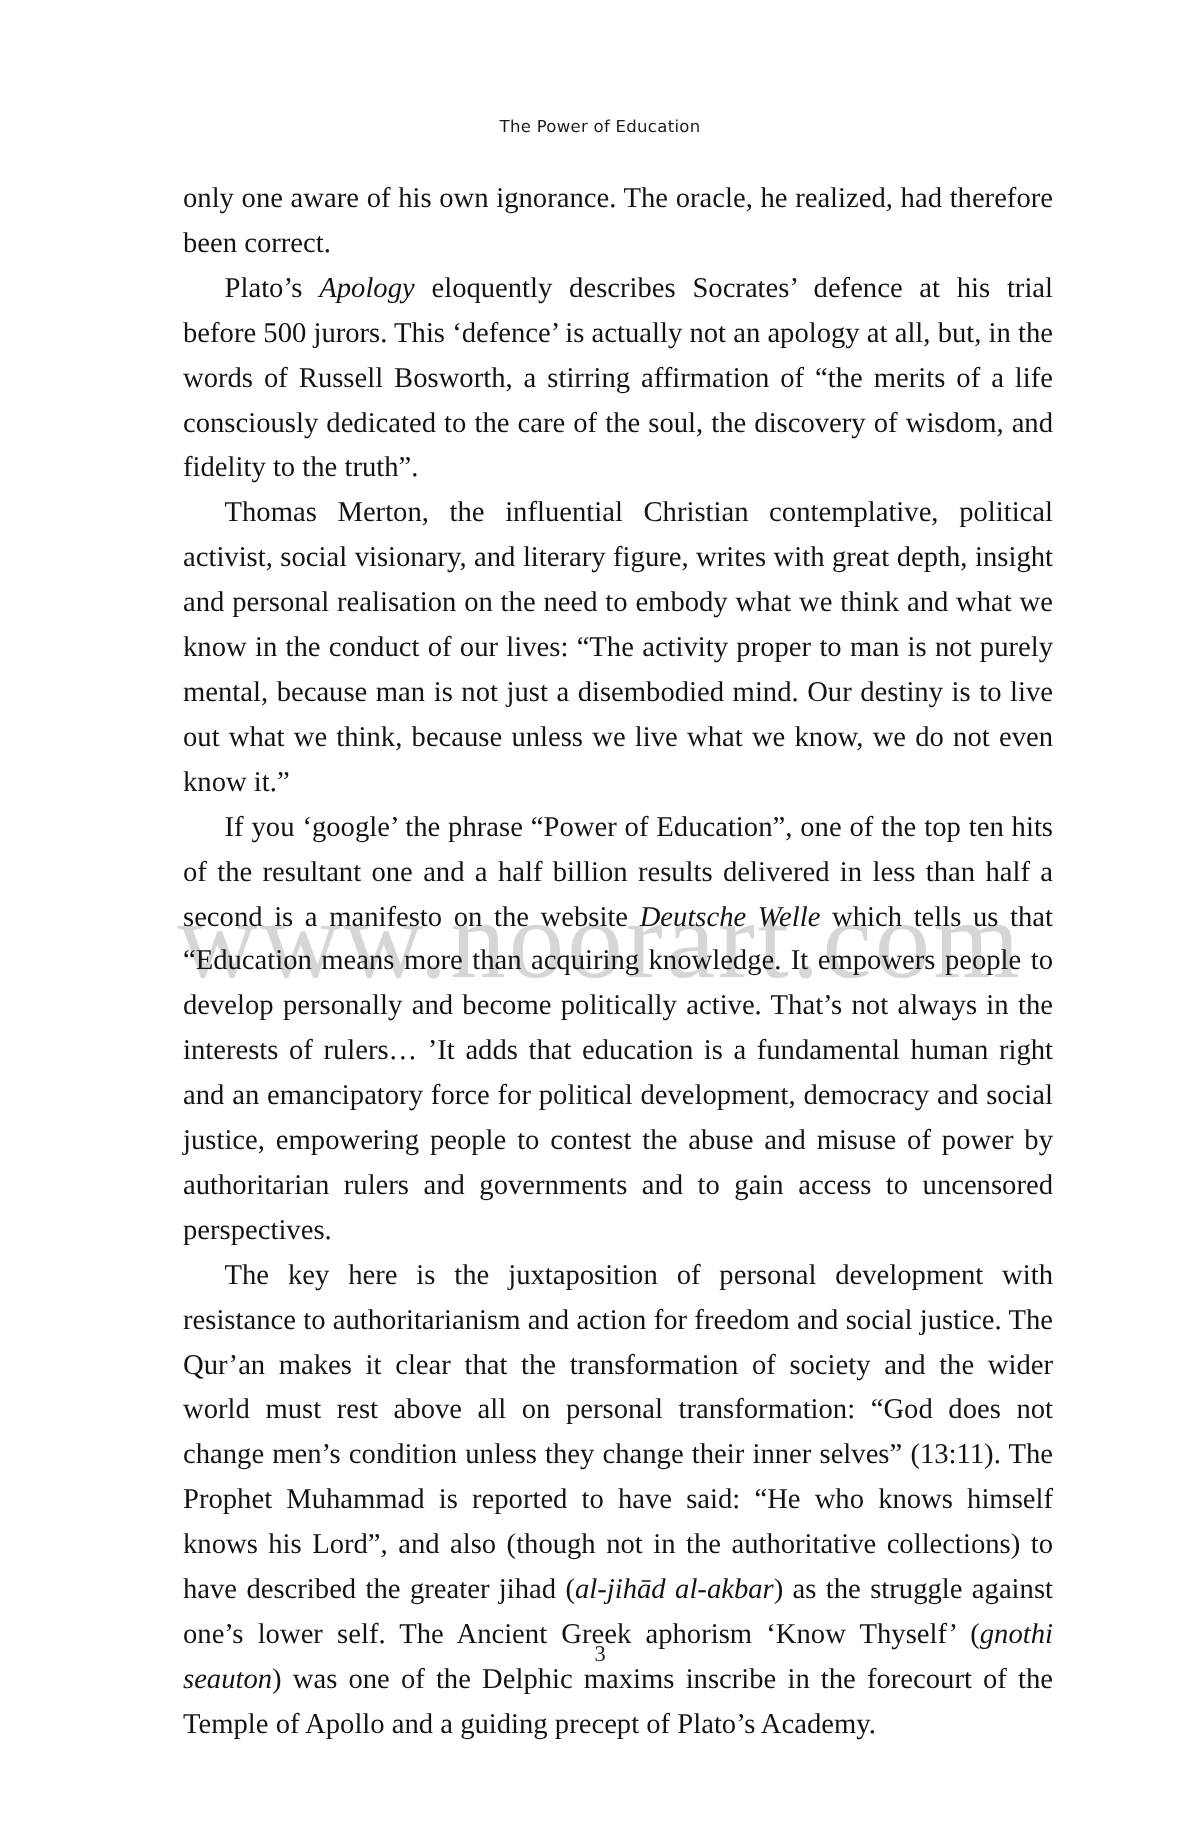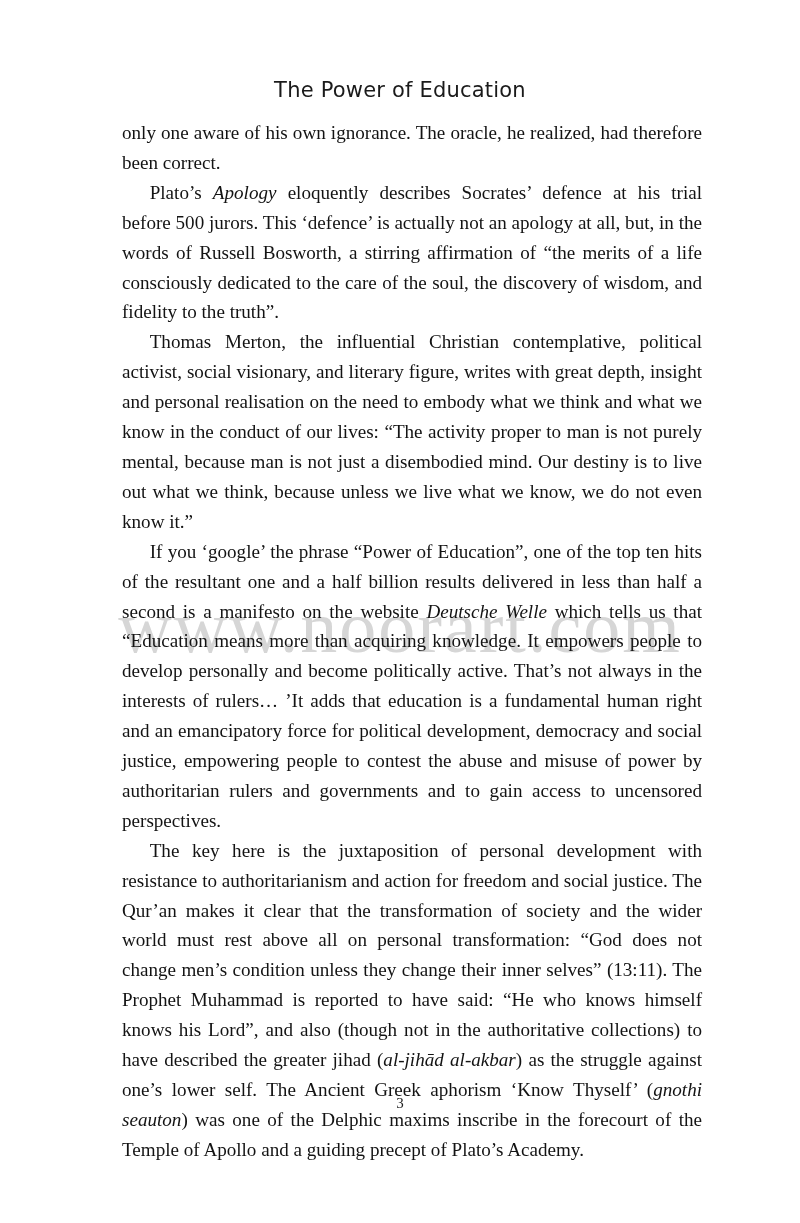--- a/index.html
+++ b/index.html
@@ -16,21 +16,21 @@
   }
 
   
   .running-head {
     position: absolute;
     top: 78px;
     left: 0;
     width: 800px;
     text-align: center;
     font-family: "DejaVu Sans", "Liberation Sans", sans-serif;
-    font-size: 21px;
+    font-size: 11px;
     font-weight: 400;
     color: #1a1a1a;
     letter-spacing: 0.2px;
   }
 
   
   .body-column {
     position: absolute;
     top: 118px;
     left: 94px;

